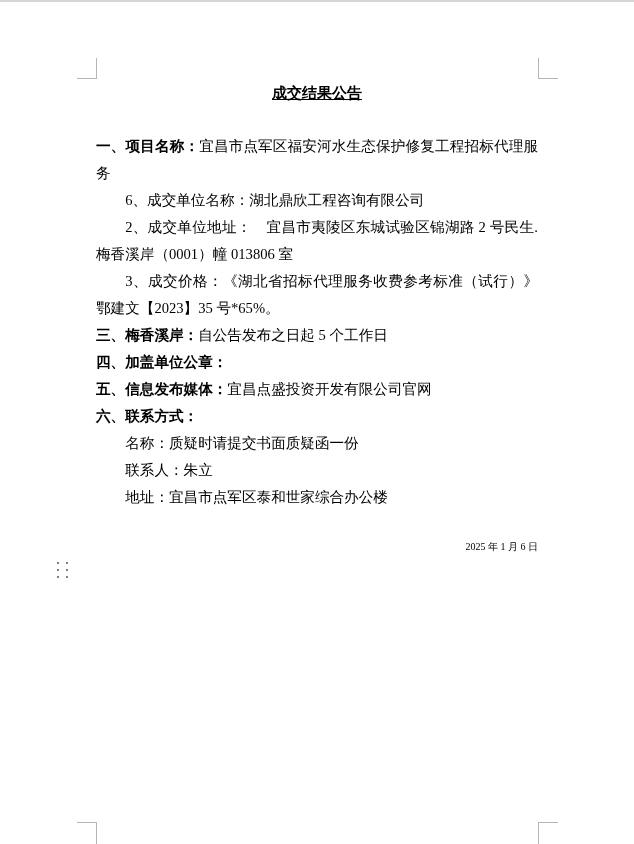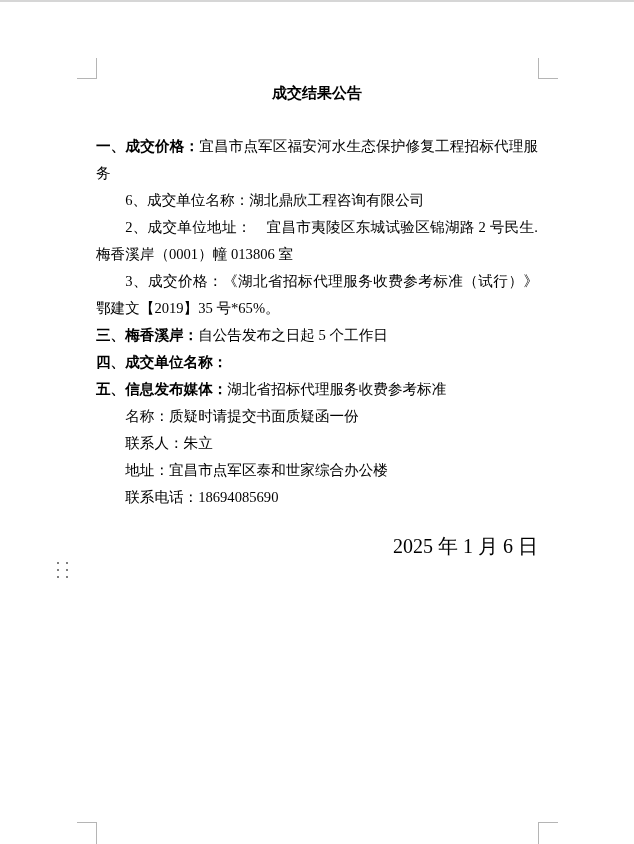--- a/index.html
+++ b/index.html
@@ -38,33 +38,34 @@
     position: absolute;
     left: 96px; top: 80px;
     width: 442px;
   }
   .doc-title {
     font-size: 15px;
     font-weight: bold;
     text-align: center;
     line-height: 27px;
     margin: 0 0 26px 0;
+    text-decoration: underline;
   }
   .para {
     font-size: 14.6px;
     line-height: 27px;
     margin: 0;
     text-align: justify;
     text-justify: inter-ideograph;
     word-break: break-all;
   }
   .para.ind { text-indent: 2em; }
   .para .lab { font-weight: bold; }
   .doc-date {
-    font-size: 20px;
+    font-size: 10px;
     line-height: 27px;
     margin: 22px 0 0 0;
     text-align: right;
   }
 </style>
 </head>
 <body>
 
 <div class="top-rule"></div>
 
@@ -79,40 +80,40 @@
   <span class="dot"></span>
   <span class="dot"></span>
   <span class="dot"></span>
   <span class="dot"></span>
 </div>
 
 <div class="content">
 
   <h1 class="doc-title">成交结果公告</h1>
 
-  <p class="para"><b class="lab">一、成交价格：</b><span>宜昌市点军区福安河水生态保护修复工程招标代理服务</span></p>
+  <p class="para"><b class="lab">一、项目名称：</b><span>宜昌市点军区福安河水生态保护修复工程招标代理服务</span></p>
 
 
   <p class="para ind"><span>6、成交单位名称：湖北鼎欣工程咨询有限公司</span></p>
 
   <p class="para ind"><span>2、成交单位地址：　宜昌市夷陵区东城试验区锦湖路 2 号民生.梅香溪岸（0001）幢 013806 室</span></p>
 
-  <p class="para ind"><span>3、成交价格：《湖北省招标代理服务收费参考标准（试行）》鄂建文【2019】35 号*65%。</span></p>
+  <p class="para ind"><span>3、成交价格：《湖北省招标代理服务收费参考标准（试行）》鄂建文【2023】35 号*65%。</span></p>
 
   <p class="para"><b class="lab">三、梅香溪岸：</b><span>自公告发布之日起 5 个工作日</span></p>
 
-  <p class="para"><b class="lab">四、成交单位名称：</b><span></span></p>
+  <p class="para"><b class="lab">四、加盖单位公章：</b><span></span></p>
 
 
-  <p class="para"><b class="lab">五、信息发布媒体：</b><span>湖北省招标代理服务收费参考标准</span></p>
+  <p class="para"><b class="lab">五、信息发布媒体：</b><span>宜昌点盛投资开发有限公司官网</span></p>
 
+  <p class="para"><b class="lab">六、联系方式：</b><span></span></p>
 
   <p class="para ind"><span>名称：质疑时请提交书面质疑函一份</span></p>
 
   <p class="para ind"><span>联系人：朱立</span></p>
 
   <p class="para ind"><span>地址：宜昌市点军区泰和世家综合办公楼</span></p>
 
-  <p class="para ind"><span>联系电话：18694085690</span></p>
 
   <p class="doc-date">2025 年 1 月 6 日</p>
 
 </div>
 
 </body></html>

